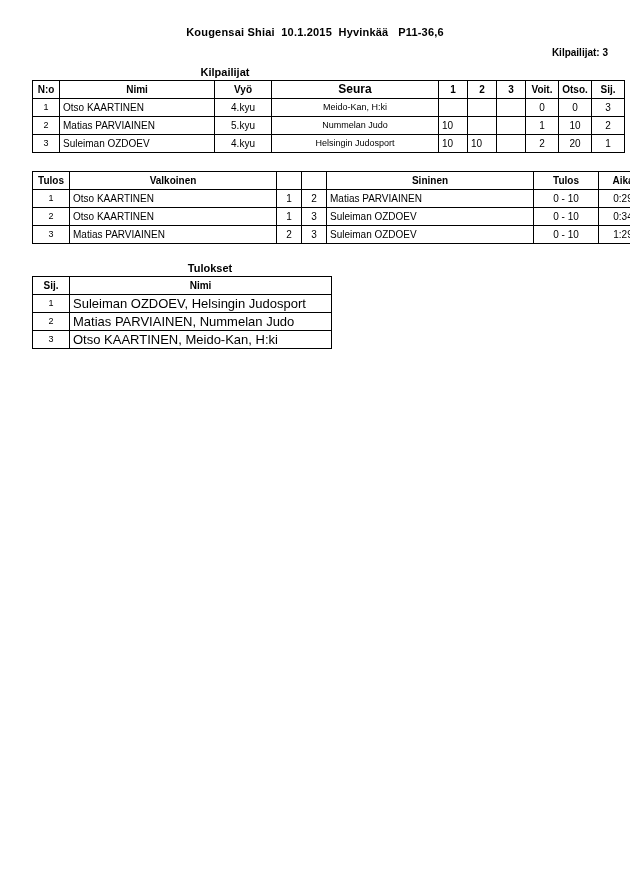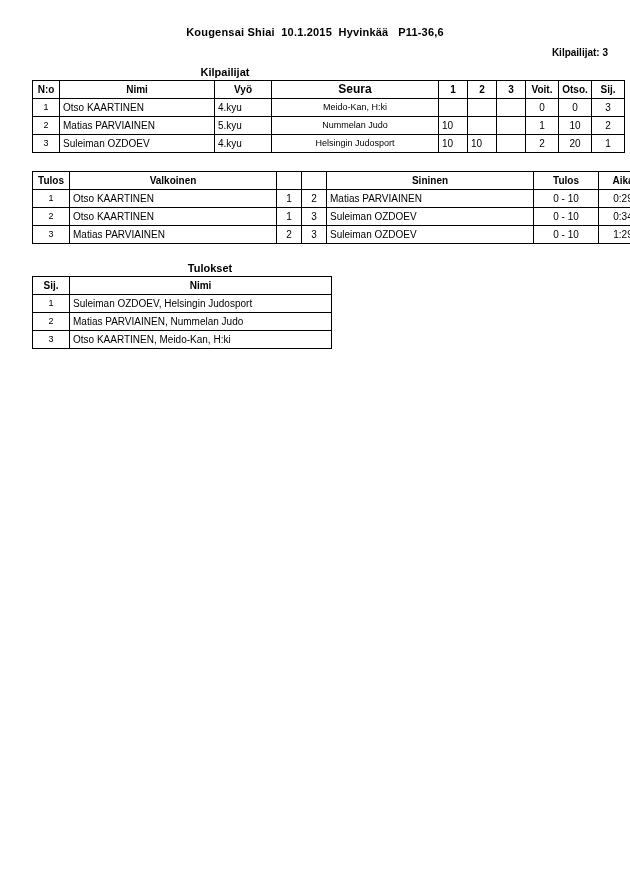--- a/index.html
+++ b/index.html
@@ -69,21 +69,21 @@
     font-weight: bold;
     text-align: center;
   }
 
   
   #competitors-table {
     width: 566px;
   }
   #competitors-table .c-no    { width: 20px;  text-align: center; }
   #competitors-table .c-name  { width: 148px; text-align: left; }
-  #competitors-table .c-belt  { width: 50px;  text-align: left; }
+  #competitors-table .c-belt  { width: 50px;  text-align: center; }
   #competitors-table .c-club  { width: 160px; text-align: center; font-size: 9px; }
   #competitors-table .c-m     { width: 22px;  text-align: left; }
   #competitors-table .c-voit  { width: 26px;  text-align: center; }
   #competitors-table .c-pist  { width: 26px;  text-align: center; }
   #competitors-table .c-sij   { width: 26px;  text-align: center; }
 
   #competitors-table thead .c-name { text-align: center; }
   #competitors-table thead .c-belt { text-align: center; }
   #competitors-table thead .c-club { text-align: center; font-size: 12px; }
   #competitors-table thead .c-m    { text-align: center; }
@@ -106,21 +106,21 @@
   #matches-table thead .m-no { font-size: 10px; }
 
   
   #results-wrap {
     padding-left: 32px;
   }
   #results-table {
     width: 285px;
   }
   #results-table .r-sij  { width: 30px; text-align: center; font-size: 9px; }
-  #results-table .r-name { width: 255px; text-align: left; font-size: 10px; }
+  #results-table .r-name { width: 255px; text-align: left; font-size: 13px; }
   #results-table thead .r-sij { text-align: center; font-size: 10px; }
   #results-table thead .r-name { text-align: center; font-size: 10px; }
 
   .caption-competitors { margin-left: -180px; }
   .caption-matches { }
   .caption-results { margin-left: -210px; }
 </style>
 </head>
 <body>
 

